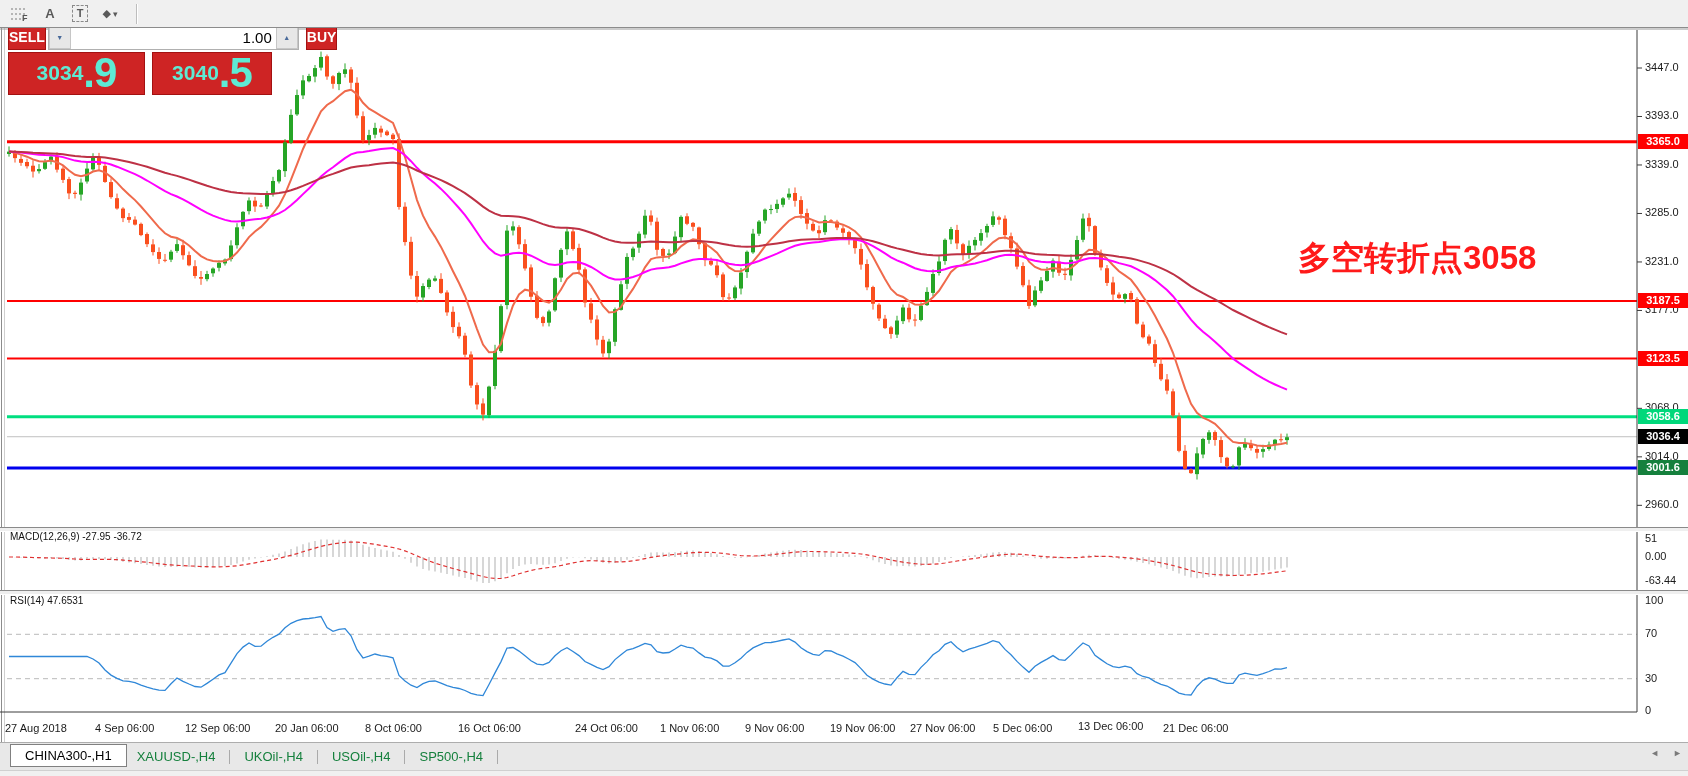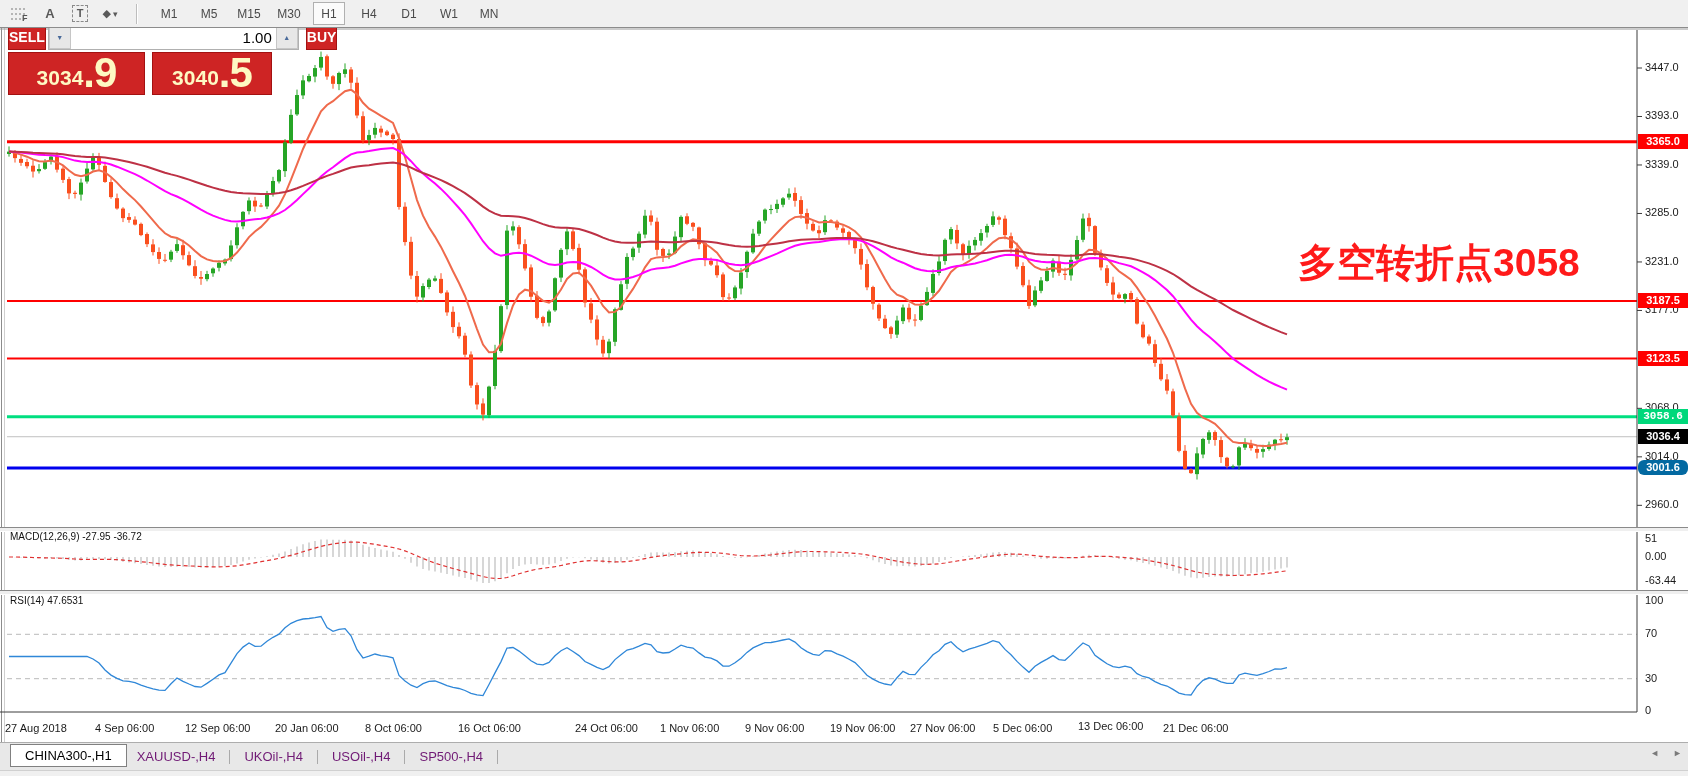--- a/index.html
+++ b/index.html
@@ -48,40 +48,40 @@
   .redbtn{background:#ce2424;border:1px solid #a31111;color:#fff;display:flex;align-items:center;
           justify-content:center;font-size:14px;}
   #sell-btn{width:67px;}
   #buy-btn{width:48px;margin-left:7px;}
   #vol-group{flex:1;display:flex;border:1px solid #b0b0b0;background:#fff;margin-left:2px;}
   .spin{width:20px;background:#e7e7e7;display:flex;align-items:center;justify-content:center;
         font-size:7px;color:#4a6a9a;border:1px solid #c6c6c6;}
   #vol-input{flex:1;border:none;outline:none;text-align:right;font-size:15px;padding-right:4px;
              font-family:"Liberation Sans","DejaVu Sans",sans-serif;min-width:0;}
   #trade .row2{display:flex;margin-top:2px;height:43px;}
-  .bigprice{background:#ce2424;border:1px solid #a31111;color:#fef9c3;display:flex;align-items:flex-end;
+  .bigprice{background:#ce2424;border:1px solid #a31111;color:#5eead4;display:flex;align-items:center;
             justify-content:center;padding-bottom:1px;}
   #sell-box{width:136px;}
   #buy-box{width:119px;margin-left:7px;}
   .bp-main{font-size:21px;line-height:30px;}
   .bp-big{font-size:42px;line-height:40px;letter-spacing:-1px;}
 
   
-  #annotation{position:absolute;left:1298px;top:236px;font-size:39px;font-weight:bold;color:#ff1a1a;
+  #annotation{position:absolute;left:1298px;top:236px;font-size:33px;font-weight:bold;color:#ff1a1a;
               z-index:4;white-space:nowrap;}
 
   #shift-marker{position:absolute;left:1301px;top:1px;font-size:11px;color:#9a9a9a;z-index:4;}
 
   .pane-label{position:absolute;left:10px;font-size:10px;color:#111;z-index:4;white-space:nowrap;}
 
   
   #tabbar{position:absolute;left:0;top:742px;width:1688px;height:28px;background:#e8e8e8;
           border-top:1px solid #adadad;display:flex;align-items:center;padding-left:10px;
           box-sizing:border-box;z-index:6;}
-  .tab{font-size:13px;color:#701a75;padding:4px 10px;white-space:nowrap;}
+  .tab{font-size:13px;color:#15803d;padding:4px 10px;white-space:nowrap;}
   .tab.active{background:#ffffff;border:1px solid #808080;color:#000;padding:3px 14px;margin-top:-2px;}
   .tabsep{width:1px;height:14px;background:#aaaaaa;margin:0 4px;}
   #tab-arrows{position:absolute;right:6px;top:748px;z-index:7;display:flex;gap:14px;}
   #tab-arrows span{font-size:9px;color:#7a7a7a;}
   #statusstrip{position:absolute;left:0;top:770px;width:1688px;height:6px;background:#f0f0f0;
                border-top:1px solid #d0d0d0;z-index:6;}
 </style>
 </head>
 <body>
 
@@ -100,31 +100,20 @@
       <div class="tool-btn">A</div>
       <div class="tool-btn">
         <span class="t-boxed">T</span>
       </div>
       <div class="tool-btn">
         <span style="font-size:11px;">◆</span>
         <span class="caret">▾</span>
       </div>
     </div>
     <div class="tool-sep"></div>
-    <div class="tool-group" id="tf-group">
-        <div class="tf-btn">M1</div>
-        <div class="tf-btn">M5</div>
-        <div class="tf-btn">M15</div>
-        <div class="tf-btn">M30</div>
-        <div class="tf-btn active">H1</div>
-        <div class="tf-btn">H4</div>
-        <div class="tf-btn">D1</div>
-        <div class="tf-btn">W1</div>
-        <div class="tf-btn">MN</div>
-      </div>
   </div>
 
   <div id="chartwin">
     <div class="vframe1"></div>
     <div class="vframe2"></div>
   </div>
 
   <svg id="plot" width="1688" height="776">
       <line x1="9" y1="557" x2="9" y2="557" stroke="#c6c6c6" stroke-width="1.4"></line>
       <line x1="15" y1="557" x2="15" y2="557.2154481133966" stroke="#c6c6c6" stroke-width="1.4"></line>
@@ -800,23 +789,23 @@
       <div class="ytick" style="left: 1645px; top: 157.984px;">3339.0</div>
       <div class="ytick" style="left: 1645px; top: 206.476px;">3285.0</div>
       <div class="ytick" style="left: 1645px; top: 254.968px;">3231.0</div>
       <div class="ytick" style="left: 1645px; top: 303.46px;">3177.0</div>
       <div class="ytick" style="left: 1645px; top: 401.342px;">3068.0</div>
       <div class="ytick" style="left: 1645px; top: 449.834px;">3014.0</div>
       <div class="ytick" style="left: 1645px; top: 498.326px;">2960.0</div>
       <div class="chip" style="left: 1638px; top: 133.636px; background: rgb(255, 0, 0);">3365.0</div>
       <div class="chip" style="left: 1638px; top: 293.031px; background: rgb(255, 0, 0);">3187.5</div>
       <div class="chip" style="left: 1638px; top: 350.503px; background: rgb(255, 0, 0);">3123.5</div>
-      <div class="chip" style="left: 1638px; top: 408.783px; background: rgb(0, 216, 123); font-family: Liberation Mono, monospace;">3058.6</div>
+      <div class="chip" style="left: 1638px; top: 408.783px; background: rgb(0, 216, 123);">3058.6</div>
       <div class="chip" style="left: 1638px; top: 428.719px; background: rgb(0, 0, 0);">3036.4</div>
-      <div class="chip" style="left: 1638px; top: 459.969px; background: #0369a1; border-radius: 6px;">3001.6</div>
+      <div class="chip" style="left: 1638px; top: 459.969px; background: #15803d;">3001.6</div>
       <div class="xtick" style="left: 5px; top: 722px;">27 Aug 2018</div>
       <div class="xtick" style="left: 95px; top: 722px;">4 Sep 06:00</div>
       <div class="xtick" style="left: 185px; top: 722px;">12 Sep 06:00</div>
       <div class="xtick" style="left: 275px; top: 722px;">20 Jan 06:00</div>
       <div class="xtick" style="left: 365px; top: 722px;">8 Oct 06:00</div>
       <div class="xtick" style="left: 458px; top: 722px;">16 Oct 06:00</div>
       <div class="xtick" style="left: 575px; top: 722px;">24 Oct 06:00</div>
       <div class="xtick" style="left: 660px; top: 722px;">1 Nov 06:00</div>
       <div class="xtick" style="left: 745px; top: 722px;">9 Nov 06:00</div>
       <div class="xtick" style="left: 830px; top: 722px;">19 Nov 06:00</div>

